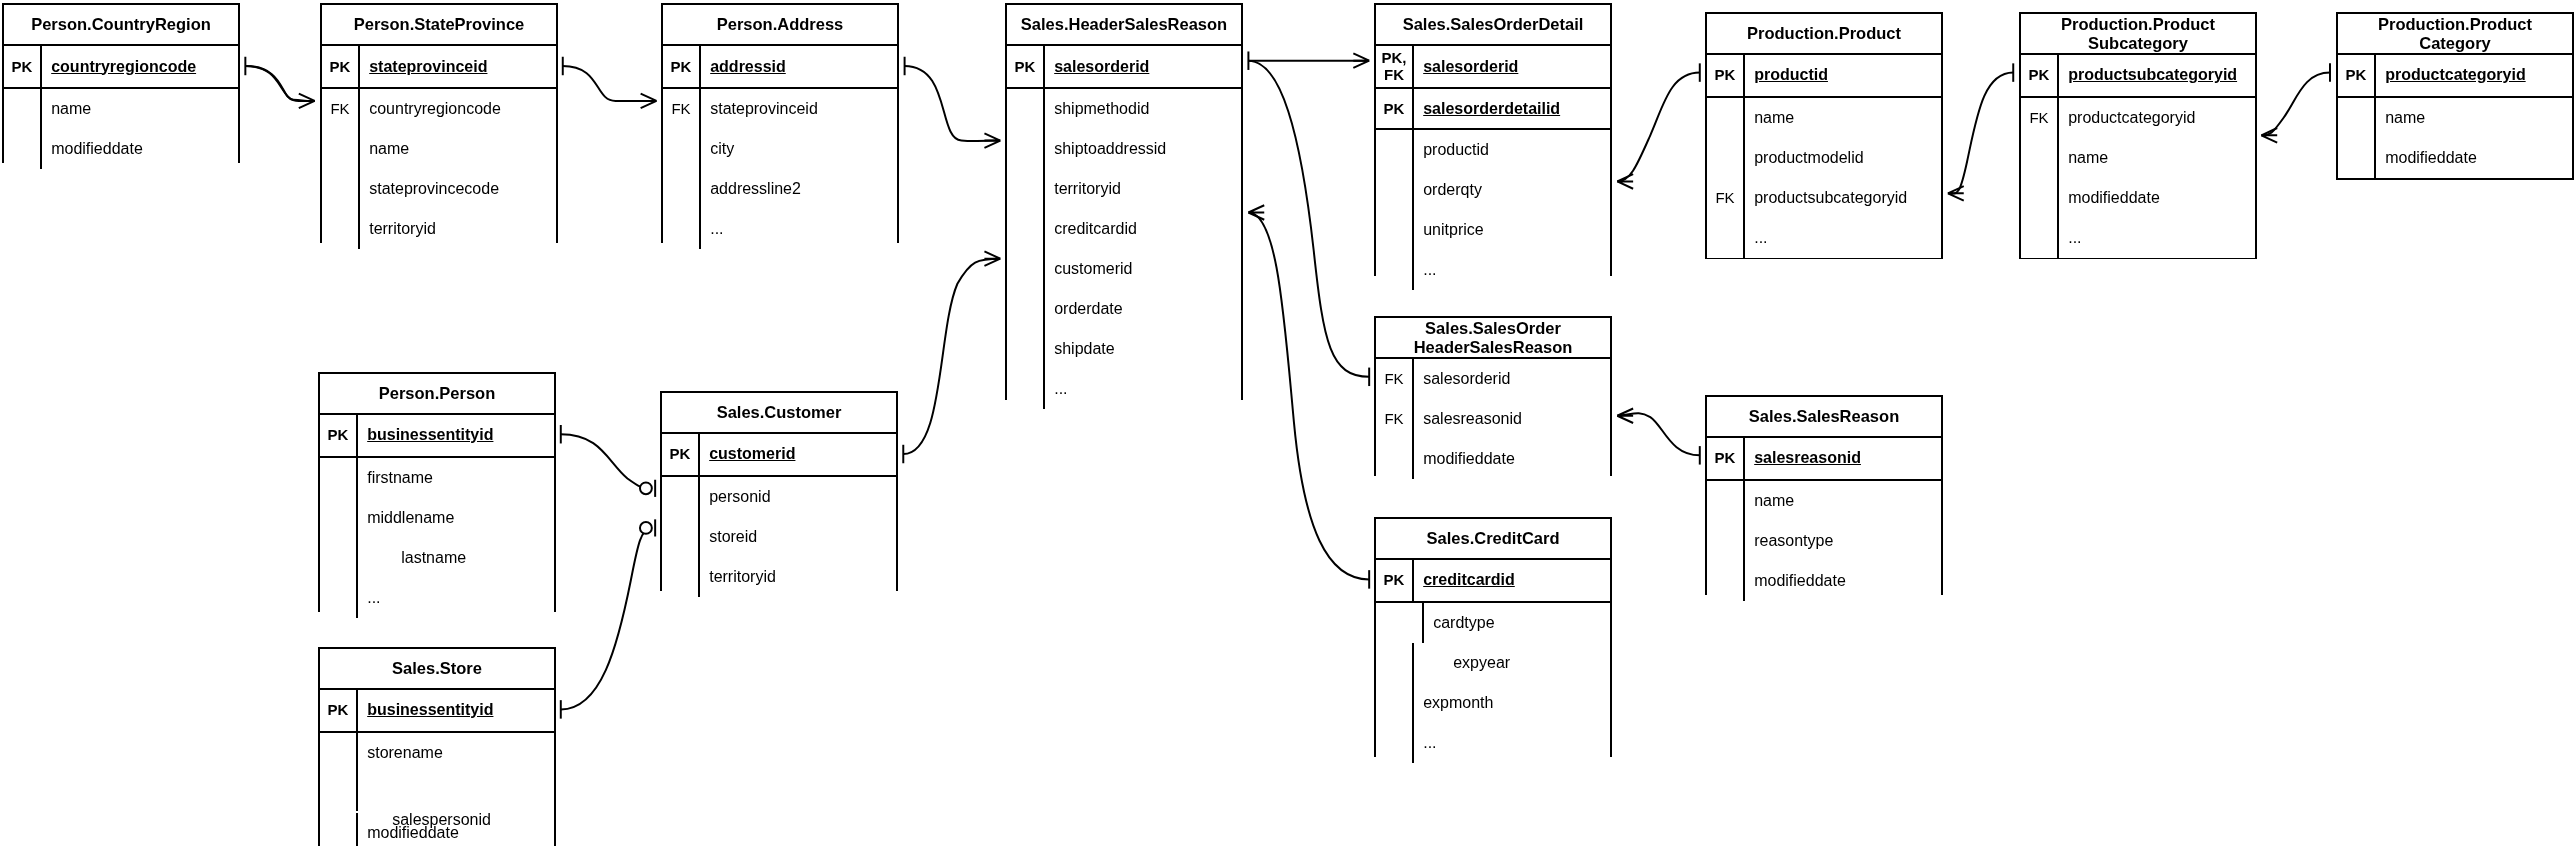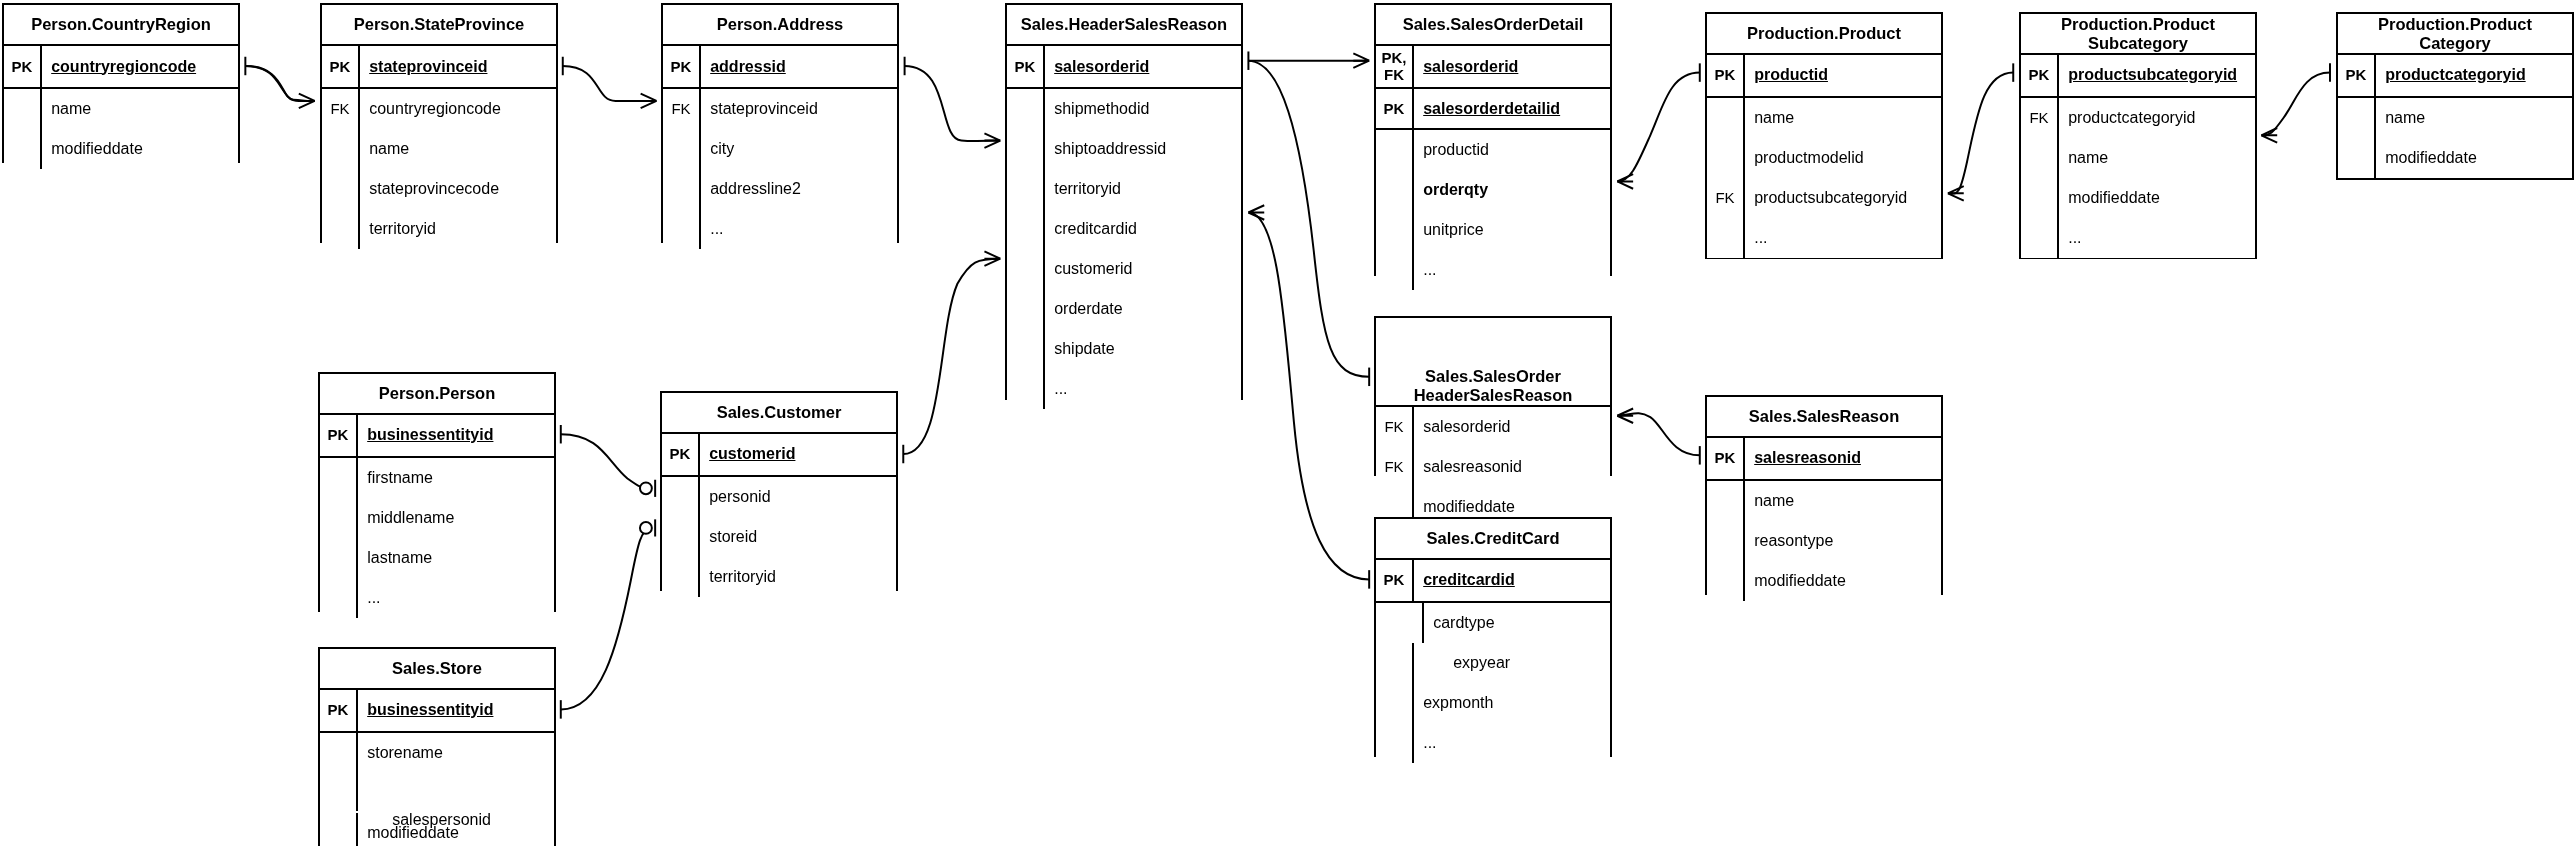--- a/index.html
+++ b/index.html
@@ -341,21 +341,21 @@
           <div class="row" style="height: 41px;">
             <div class="row-keytag bold">PK</div>
             <div class="row-name pk">salesorderdetailid</div>
           </div>
         </div>
         <div class="attr-section">
           <div class="attr-row" style="height: 40px;">
             <div class="attr-keytag"></div>
             <div class="attr-name">productid</div>
           </div>
-          <div class="attr-row" style="height: 40px; font-weight: bold;">
+          <div class="attr-row" style="height: 40px;">
             <div class="attr-keytag"></div>
             <div class="attr-name">orderqty</div>
           </div>
           <div class="attr-row" style="height: 40px;">
             <div class="attr-keytag"></div>
             <div class="attr-name">unitprice</div>
           </div>
           <div class="attr-row" style="height: 40px;">
             <div class="attr-keytag"></div>
             <div class="attr-name">...</div>
@@ -447,21 +447,21 @@
         </div>
         <div class="attr-section">
           <div class="attr-row" style="height: 40px;">
             <div class="attr-keytag"></div>
             <div class="attr-name">firstname</div>
           </div>
           <div class="attr-row" style="height: 40px;">
             <div class="attr-keytag"></div>
             <div class="attr-name">middlename</div>
           </div>
-          <div class="attr-row" style="height: 40px;">
+          <div class="attr-row" style="height: 40px; gap: 34px;">
             <div class="attr-keytag"></div>
             <div class="attr-name">lastname</div>
           </div>
           <div class="attr-row" style="height: 40px;">
             <div class="attr-keytag"></div>
             <div class="attr-name">...</div>
           </div>
         </div>
       </div>
       <div class="entity" style="left: 660px; top: 391px; width: 238px; height: 200px;">
@@ -504,21 +504,21 @@
             <div class="attr-keytag"></div>
             <div class="attr-name">salespersonid</div>
           </div>
           <div class="attr-row" style="height: 40px;">
             <div class="attr-keytag"></div>
             <div class="attr-name">modifieddate</div>
           </div>
         </div>
       </div>
       <div class="entity" style="left: 1374px; top: 316px; width: 238px; height: 160px;">
-        <div class="entity-title" style="height: 41px; flex: 0 0 41px; margin-top: 48px;">Sales.SalesOrder
+        <div class="entity-title" style="height: 41px; flex: 0 0 41px;">Sales.SalesOrder
 HeaderSalesReason</div>
         <div class="attr-section">
           <div class="attr-row" style="height: 40px;">
             <div class="attr-keytag">FK</div>
             <div class="attr-name">salesorderid</div>
           </div>
           <div class="attr-row" style="height: 40px;">
             <div class="attr-keytag">FK</div>
             <div class="attr-name">salesreasonid</div>
           </div>

